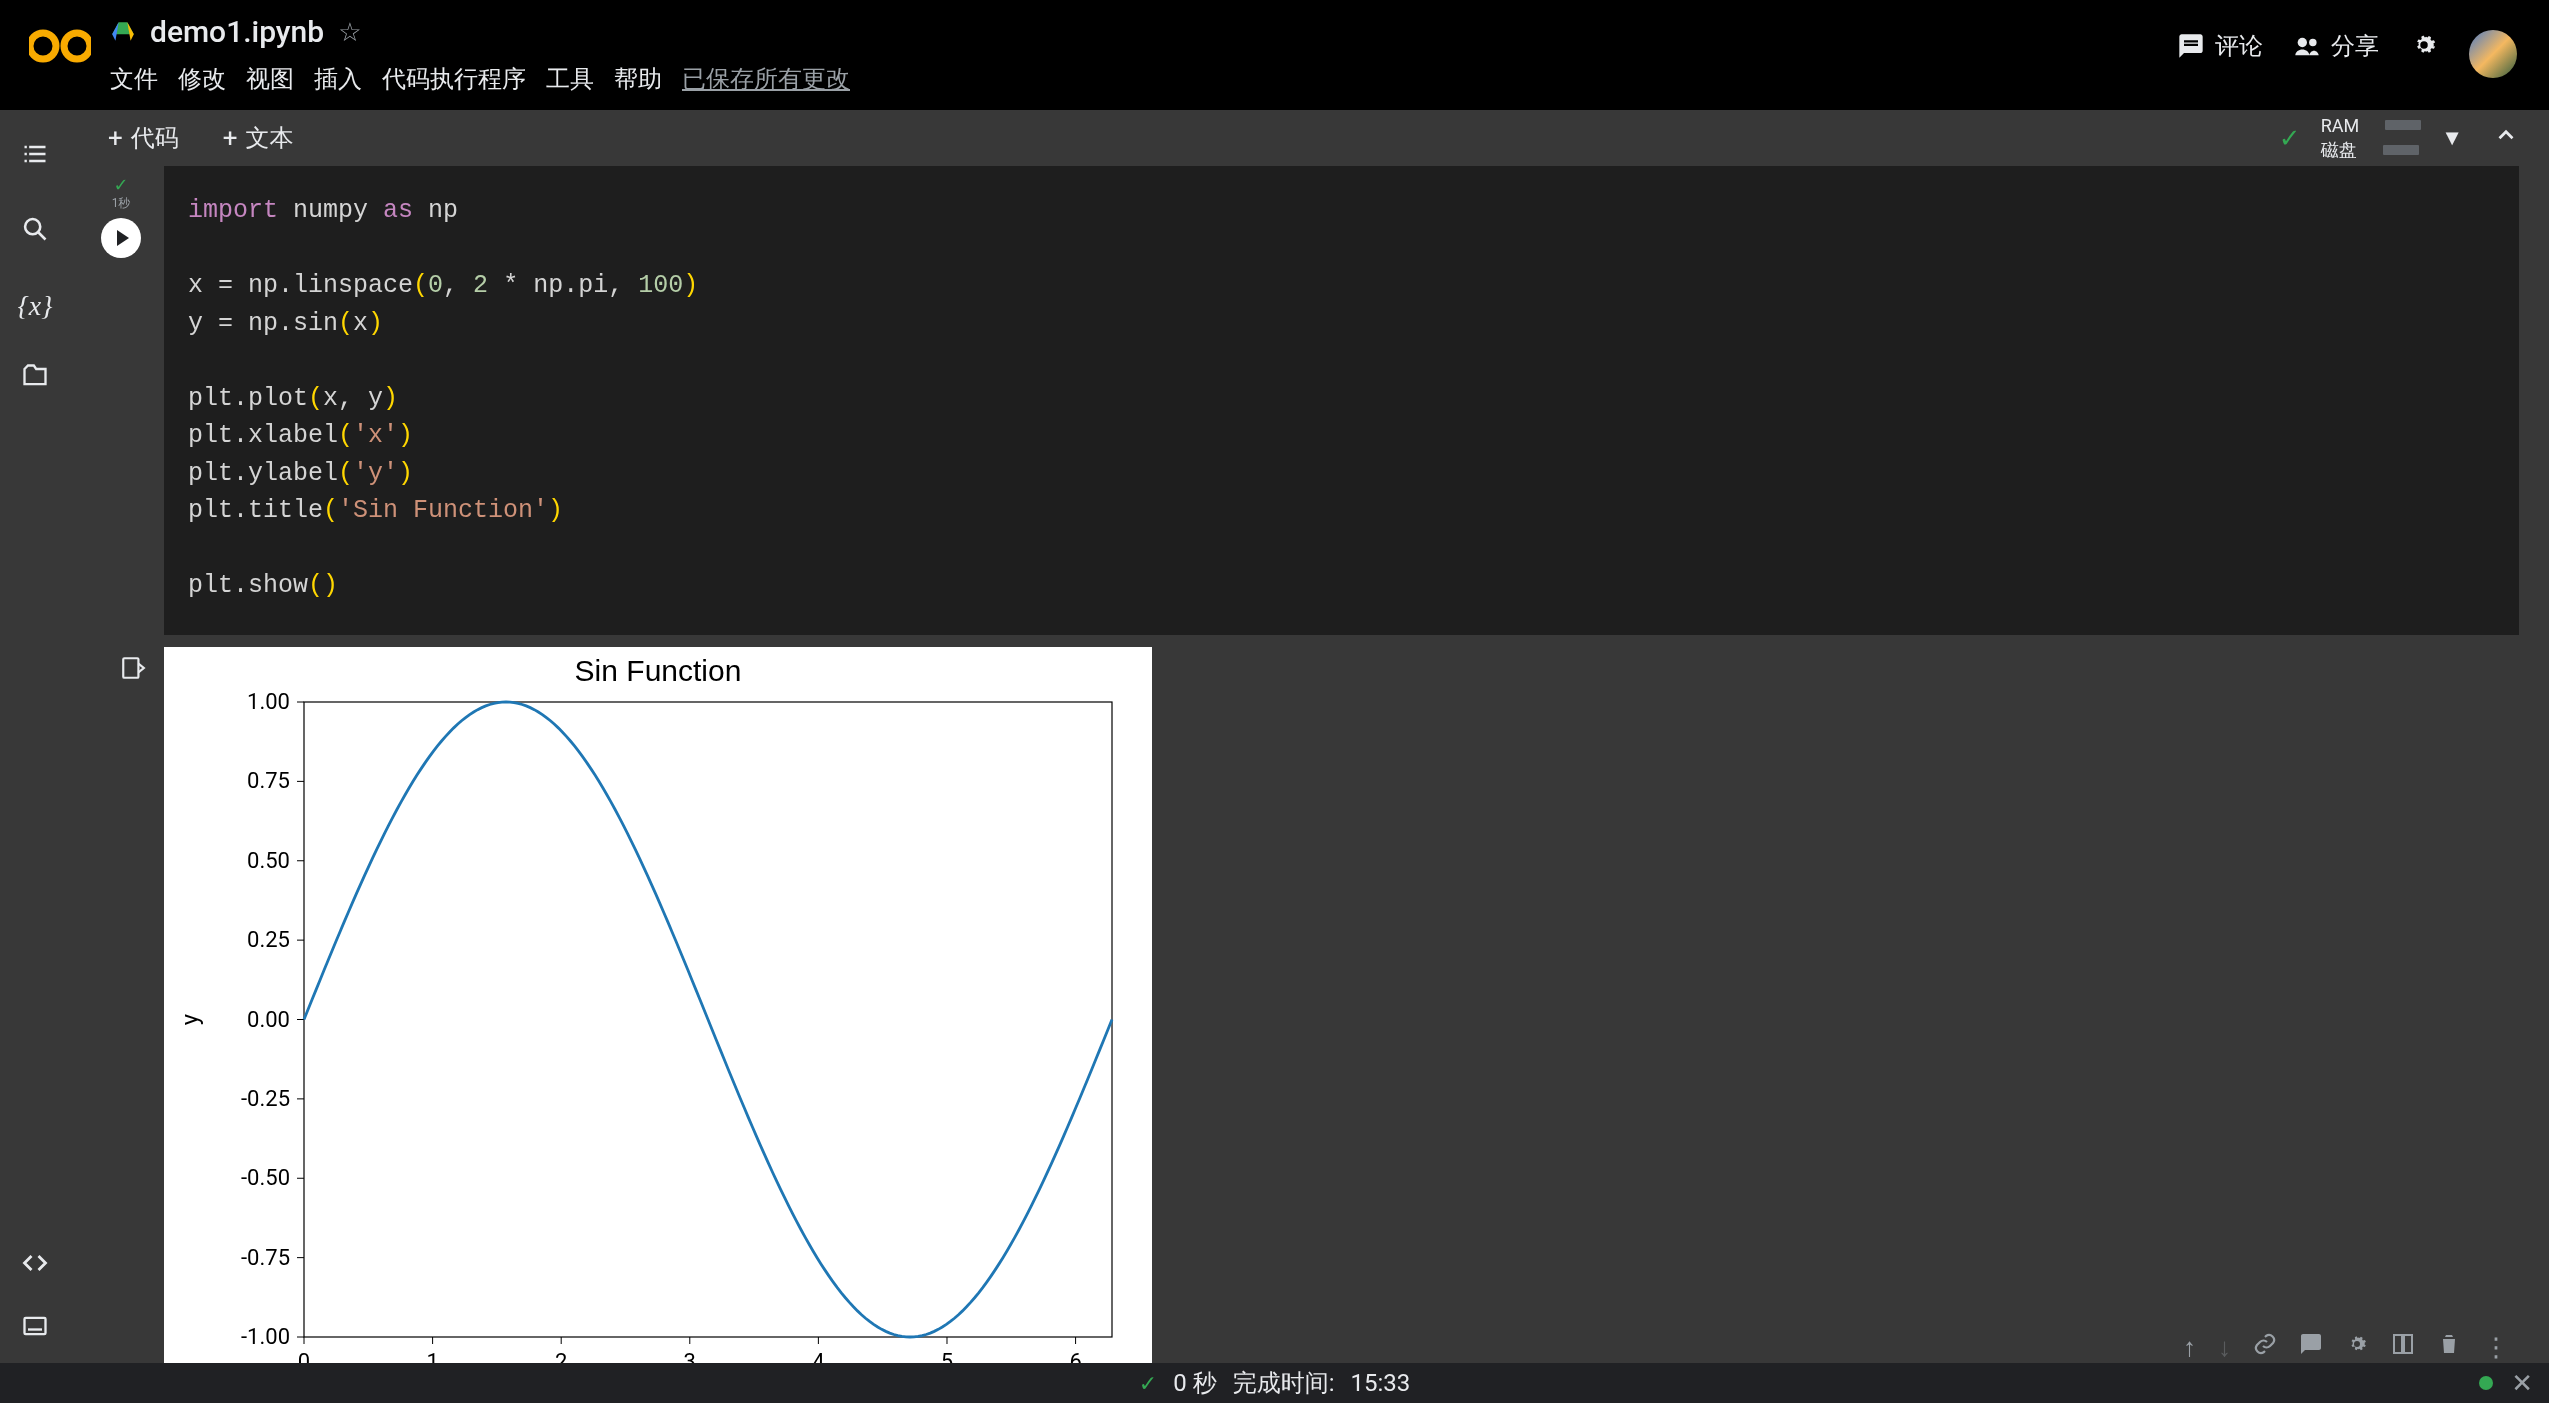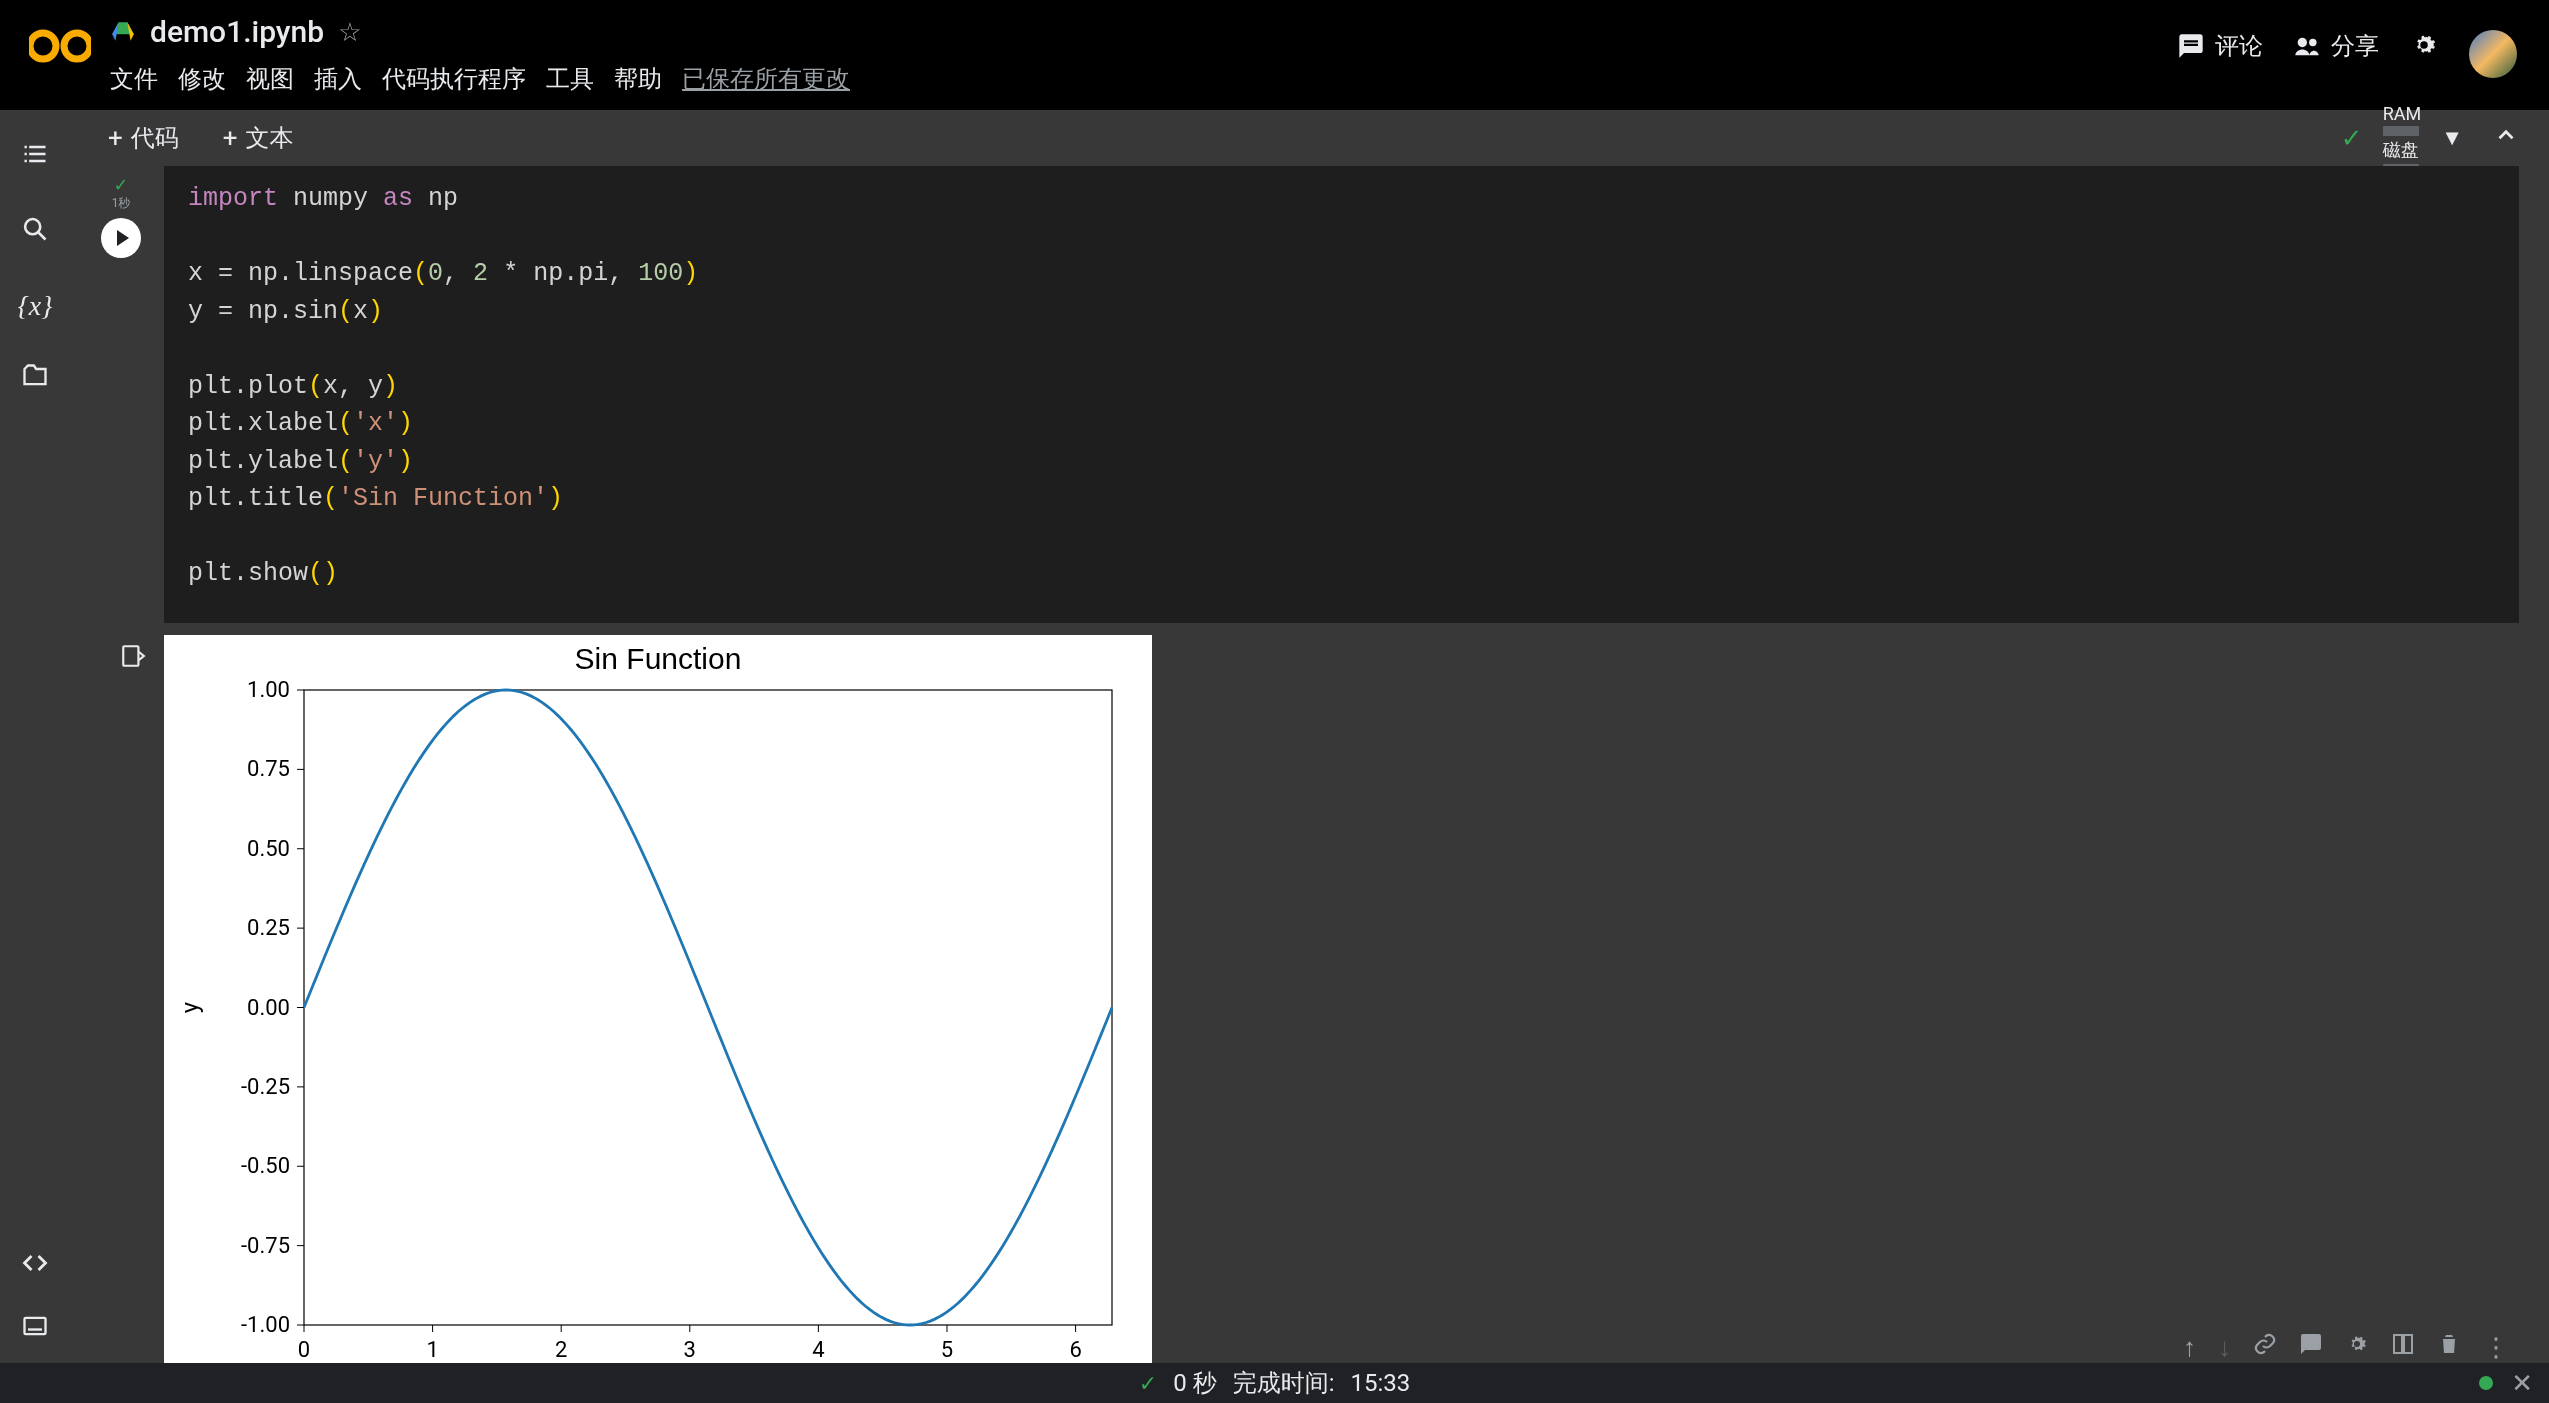--- a/index.html
+++ b/index.html
@@ -50,39 +50,39 @@
     display:flex;
     align-items:center;
     padding:0 20px;
     gap:26px;
     background:#383838;
   }
   .tb-btn { display:flex; align-items:center; gap:8px; color:#e8eaed; font-size:24px; cursor:pointer; padding-left:18px;}
   .tb-plus { font-size:26px;}
   .toolbar-right { margin-left:auto; display:flex; align-items:center; gap:20px;}
   .ram-disk { display:flex; flex-direction:column; font-size:18px; color:#e8eaed; gap:2px;}
-  .ram-row { display:flex; align-items:flex-start; gap:2px;flex-direction:column;}
+  .ram-row { display:flex; align-items:center; gap:26px;}
   .bar { width:36px; height:10px; background:#5f6368; border-radius:1px;}
   .check-green { color:#34a853; font-size:26px;}
   .caret-down { color:#e8eaed; font-size:22px;}
   .up-caret-box { color:#e8eaed; font-size:26px; padding:6px 10px;}
   .notebook { flex:1; overflow:auto; padding-right:30px;}
   .cell { display:flex; margin-left:8px;}
   .gutter { width:86px; display:flex; flex-direction:column; align-items:center; padding-top:8px;}
   .gut-check { color:#34a853; font-size:18px;}
   .gut-time { color:#9aa0a6; font-size:12px;}
   .run-btn {
     width:40px; height:40px; border-radius:50%; background:#fff;
     display:flex; align-items:center; justify-content:center; margin-top:6px; cursor:pointer;
   }
   .run-triangle { width:0;height:0;border-left:12px solid #202124;border-top:8px solid transparent;border-bottom:8px solid transparent; margin-left:3px;}
   .code-block {
     flex:1;
     background:#1e1e1e;
-    padding:14px 24px 30px 24px;
+    padding:26px 24px 30px 24px;
     font-family: "Consolas","Courier New",monospace;
     font-size:25px;
     line-height:1.5;
     color:#d4d4d4;
     white-space:pre;
   }
   .kw { color:#c586c0;}
   .num { color:#b5cea8;}
   .str { color:#ce9178;}
   .par { color:#ffd700;}

